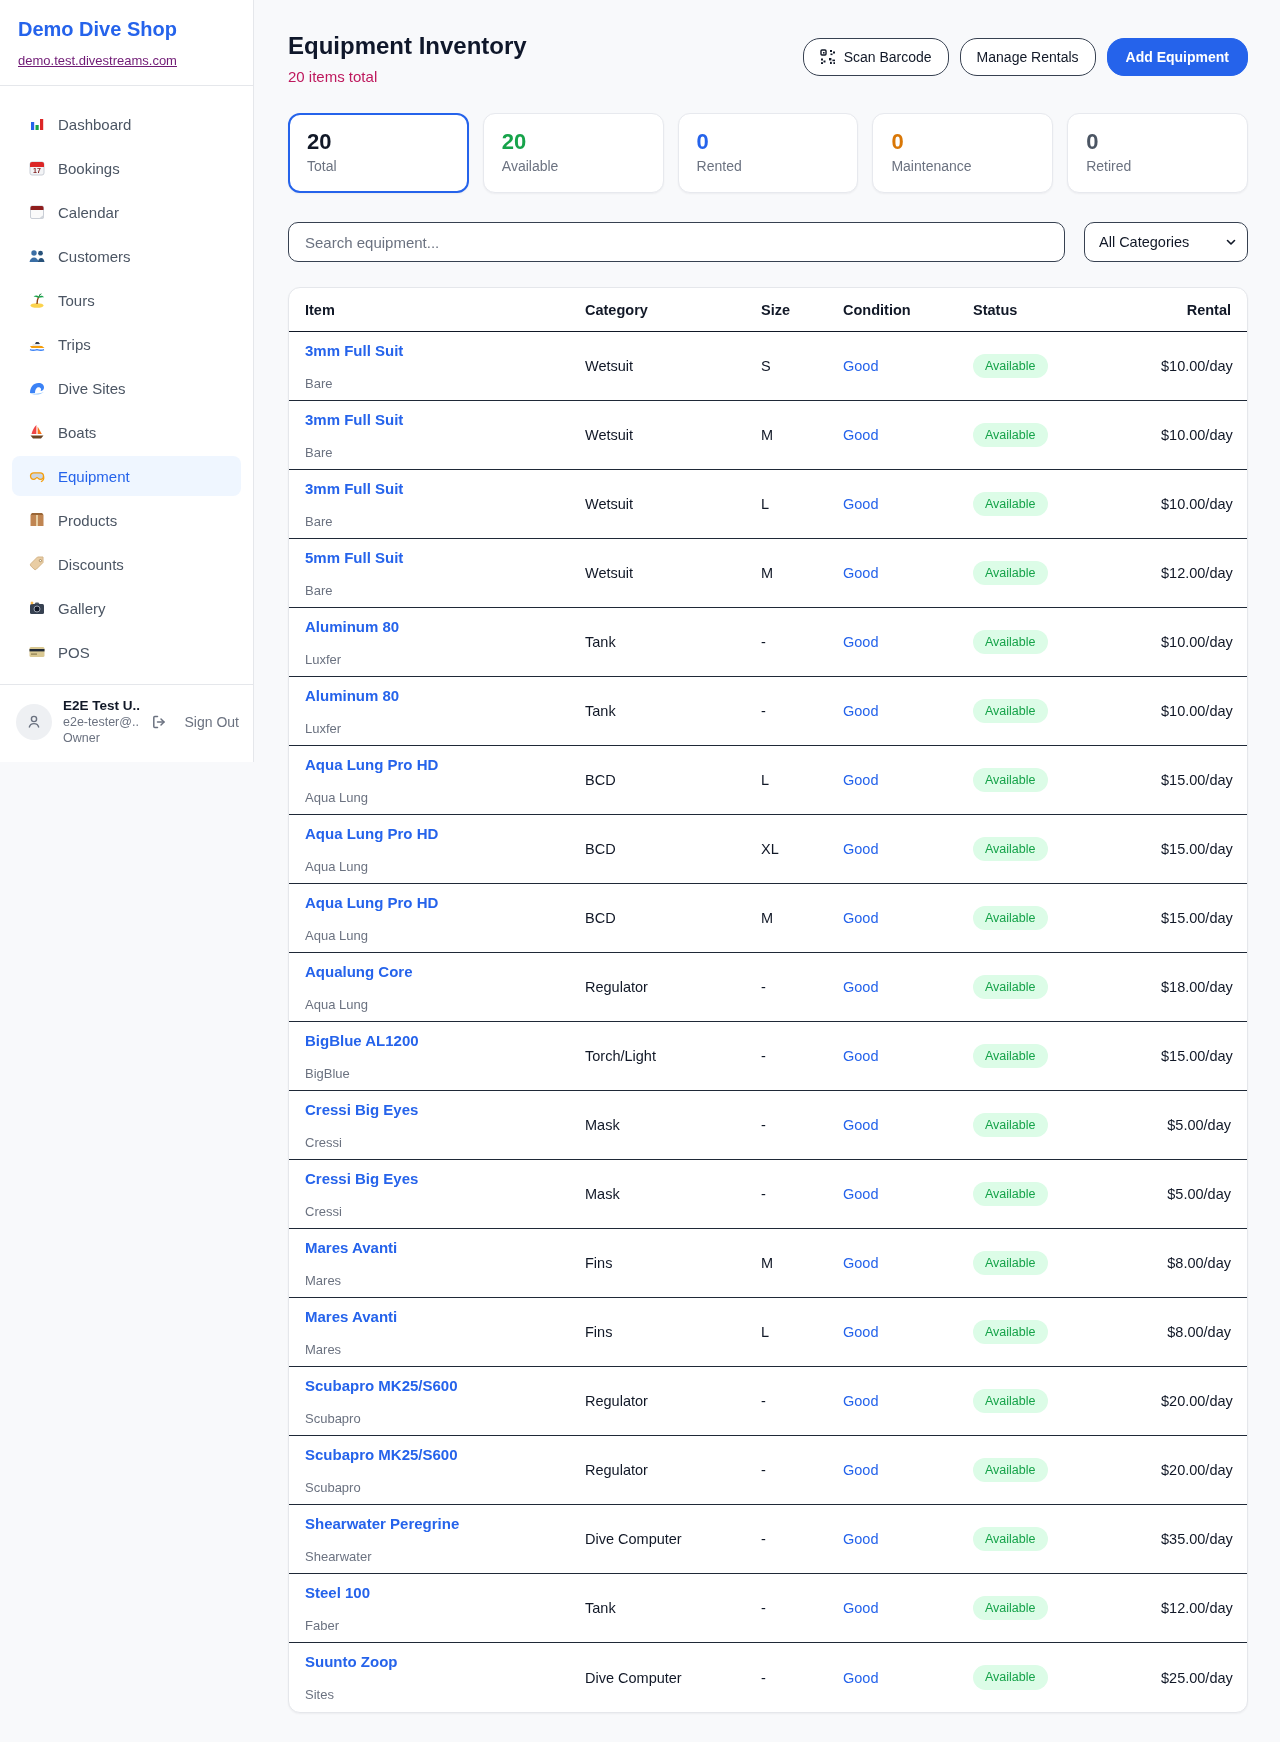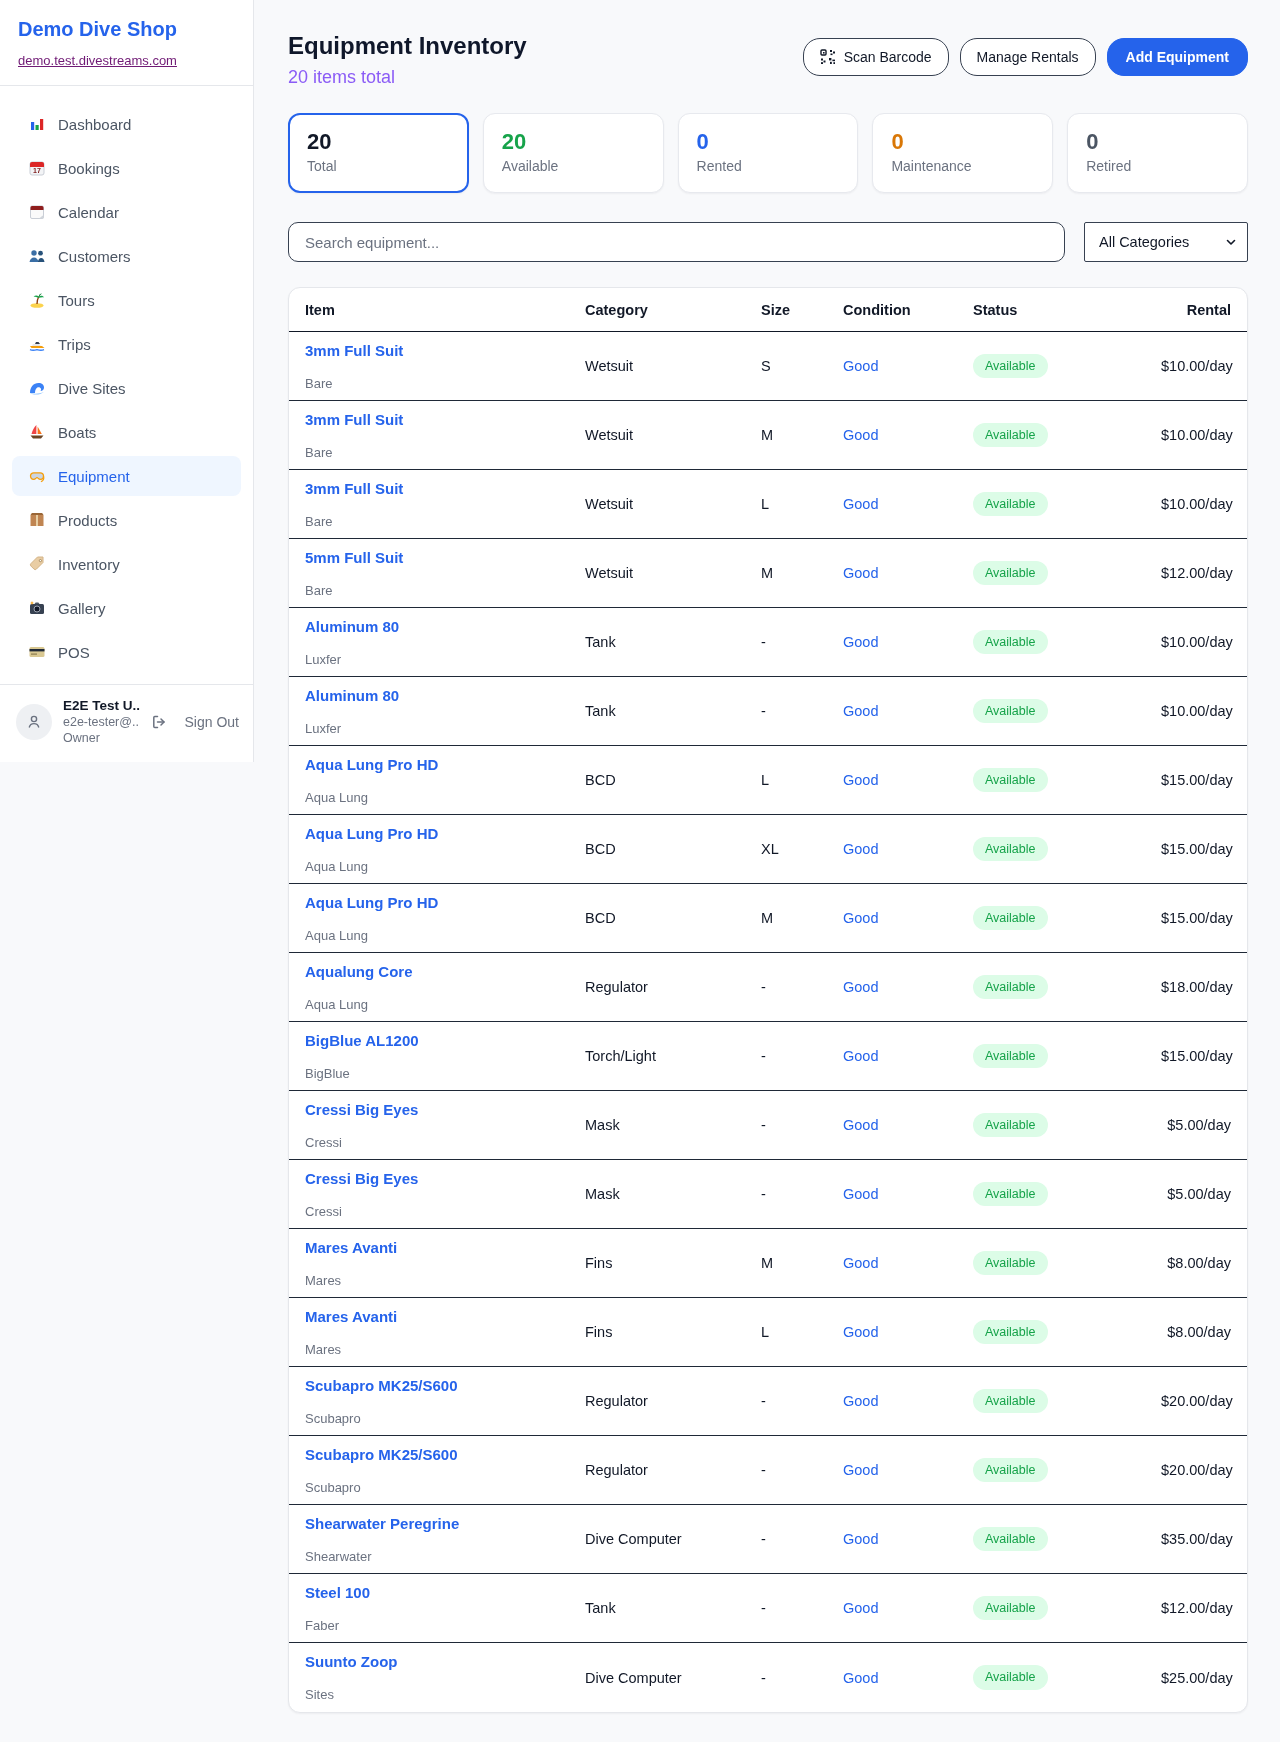--- a/index.html
+++ b/index.html
@@ -23,42 +23,42 @@
   .user-meta { width:92px; overflow:hidden; }
   .user-name { font-size:13.5px; font-weight:700; color:#111827; line-height:17px; white-space:nowrap; }
   .user-email { font-size:12.5px; color:#6b7280; line-height:16px; white-space:nowrap; }
   .user-role { font-size:12.5px; color:#6b7280; line-height:16px; }
   .signout { display:flex; align-items:center; gap:18px; color:#6b7280; font-size:14px; cursor:pointer; white-space:nowrap; }
 
   
   .main { margin-left:254px; padding:30px 32px 0 34px; }
   .hdr { display:flex; justify-content:space-between; align-items:flex-start; }
   .page-title { font-size:24px; font-weight:700; color:#0f172a; line-height:32px; }
-  .page-sub { font-size:18px; color:#8b5cf6; line-height:22px; margin-top:4px; }
+  .page-sub { font-size:15px; color:#be185d; line-height:22px; margin-top:4px; }
   .actions { display:flex; gap:11px; margin-top:8px; }
   .btn { height:38px; padding:0 16px; border-radius:17px; font-size:14px; display:inline-flex;
          align-items:center; gap:8px; cursor:pointer; background:#fff; border:1px solid #374151;
          color:#111827; font-weight:500; font-family:inherit; }
   .btn.primary { background:#2563eb; border:1px solid #2563eb; color:#fff; font-weight:600; padding:0 18px; }
 
   
   .stats { display:flex; gap:14px; margin-top:25px;align-items:center; }
   .card { flex:1; background:#fff; border:1px solid #e7e9ee; border-radius:12px; padding:14px 18px;
           height:80px; box-shadow:0 1px 2px rgba(16,24,40,.05); cursor:pointer; }
   .card.active { border:2px solid #2563eb; padding:13px 17px; }
   .card-value { font-size:22px; font-weight:700; line-height:28px; }
   .card-label { font-size:14px; color:#6b7280; margin-top:2px; }
 
   
   .filters { display:flex; gap:19px; margin-top:29px; }
   .search { flex:1; height:40px; border:1px solid #374151; border-radius:10px; padding:8px 16px;
             font-size:15px; color:#111827; background:#fff; font-family:inherit; }
   .search::placeholder { color:#6b7280; }
   .select-wrap { position:relative; width:164px; }
-  .select-wrap select { width:100%; height:40px; border:1px solid #374151; border-radius:2px;
+  .select-wrap select { width:100%; height:40px; border:1px solid #374151; border-radius:10px;
             background:#fff; font-size:14.5px; color:#111827; padding:0 28px 0 14px;
             appearance:none; -webkit-appearance:none; font-family:inherit; cursor:pointer; }
   .select-chevron { position:absolute; right:10px; top:13px; pointer-events:none; display:flex; }
 
   
   .table { margin-top:25px; background:#fff; border:1px solid #e5e7eb; border-radius:12px;
            box-shadow:0 1px 2px rgba(16,24,40,.05); overflow:hidden; }
   .thead, .trow { display:grid; grid-template-columns:280px 176px 82px 130px 188px 1fr;
                   align-items:center; padding:0 16px; }
   .thead { height:44px; border-bottom:1px solid #111827; font-size:14.5px; font-weight:700; color:#111827; }
@@ -186,21 +186,21 @@
           </span>
           <span>Products</span>
         </div>
         <div class="nav-item">
           <span class="nav-icon">
             <svg viewBox="0 0 18 18">
               <path d="M3 8.5 9.5 2H15v5.5L8.5 14a1.8 1.8 0 0 1-2.6 0L3 11.1a1.8 1.8 0 0 1 0-2.6z" fill="#e9cda4" stroke="#d4b488"></path>
               <circle cx="12.4" cy="5.6" r="1.1" fill="#fff" stroke="#a88b5f"></circle>
             </svg>
           </span>
-          <span>Inventory</span>
+          <span>Discounts</span>
         </div>
         <div class="nav-item">
           <span class="nav-icon">
             <svg viewBox="0 0 18 18">
               <rect x="2" y="5" width="14" height="10" rx="1.5" fill="#374151"></rect>
               <path d="M6.5 5 7.6 3.4h2.8L11.5 5z" fill="#4b5563"></path>
               <circle cx="9" cy="10" r="3" fill="#111827" stroke="#9ca3af"></circle>
               <path d="m4 2 .6 1.4L6 4l-1.4.6L4 6l-.6-1.4L2 4l1.4-.6z" fill="#f59e0b"></path>
             </svg>
           </span>

